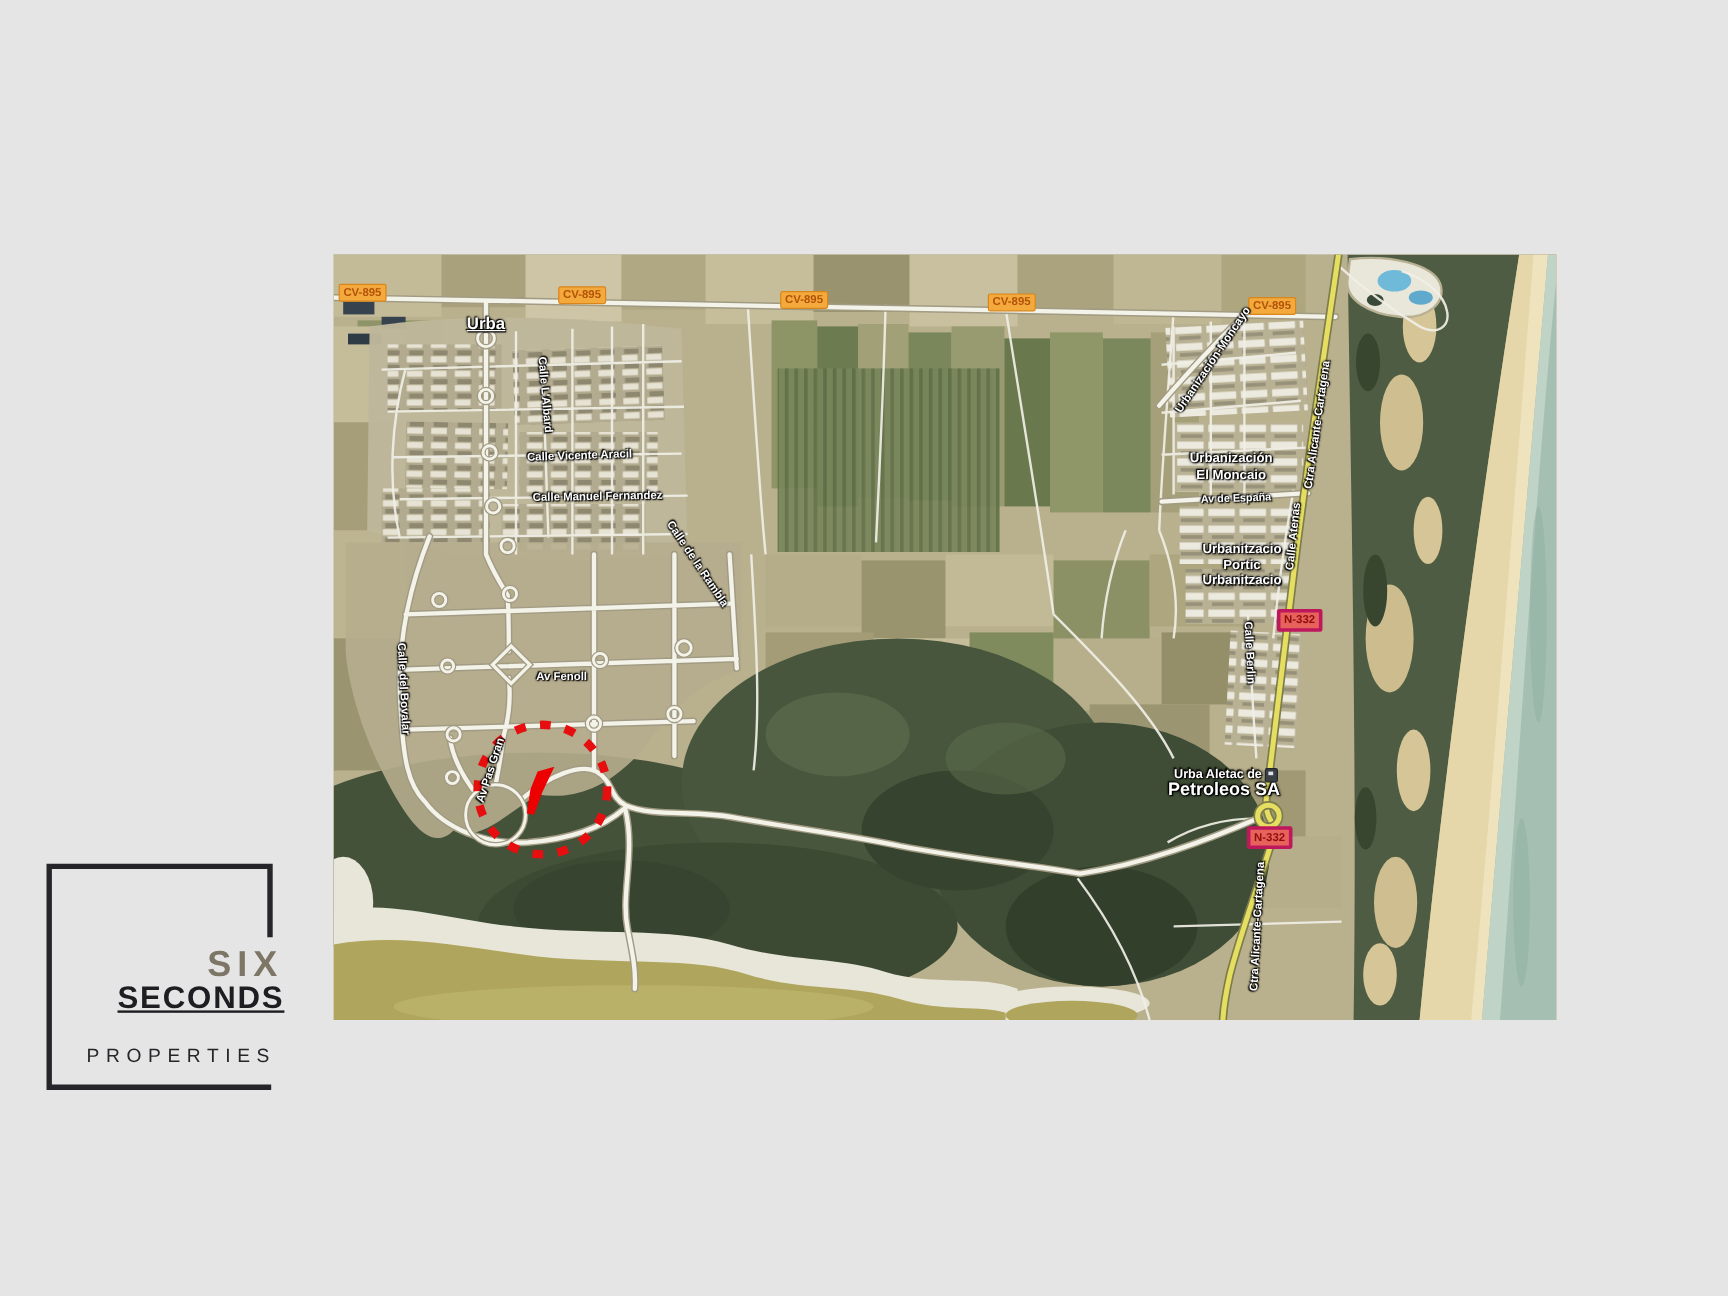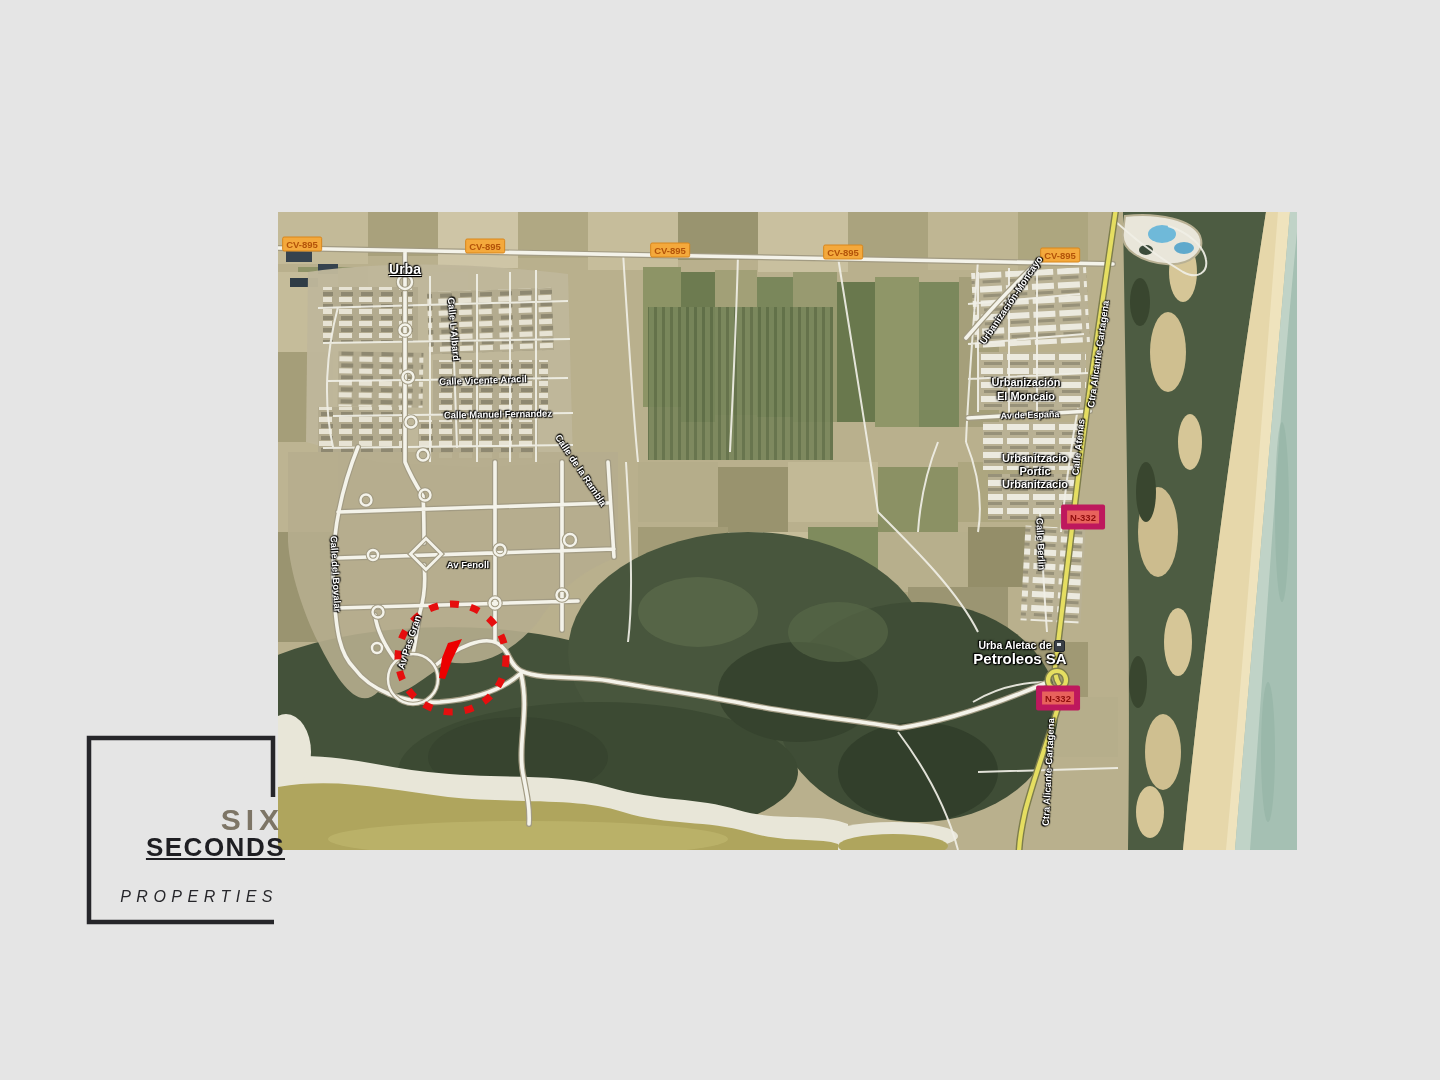--- a/index.html
+++ b/index.html
@@ -12,32 +12,32 @@
   .labels{position:absolute;left:0;top:0;width:100%;height:100%;pointer-events:none;}
   .slabel{position:absolute;color:#fff;font-weight:bold;font-size:9.5px;white-space:nowrap;
           text-shadow:0 0 2px #000,0 0 2px #000,1px 1px 1px #000,-1px -1px 1px #000;}
   .plabel{position:absolute;color:#fff;font-weight:bold;font-size:11px;white-space:nowrap;
           transform:translate(-50%,-50%);
           text-shadow:0 0 3px #000,0 0 2px #000,1px 1px 1px #000,-1px -1px 1px #000;}
   .urba{font-size:14px;text-decoration:underline;}
   .badge{position:absolute;transform:translate(-50%,-50%);border-radius:2px;
          font-size:9.5px;font-weight:bold;padding:0px 3px;line-height:13px;white-space:nowrap;}
   .badge.cv{background:#f4a93c;color:#b35309;border:1px solid #d8861b;}
-  .badge.n{background:#e8625c;color:#8f0d0d;border:6px solid #be185d;}
+  .badge.n{background:#e8625c;color:#8f0d0d;border:3px solid #be185d;}
   .gasicon{position:absolute;width:9px;height:10px;background:#3a3f45;border-radius:2px;
            border:1px solid #23272c;}
   .gasicon:after{content:"";position:absolute;left:2px;top:2px;width:4px;height:3px;background:#dfe4e8;}
   
-  .logo{position:absolute;left:38px;top:735px;width:190px;height:190px;margin-left:48px;}
+  .logo{position:absolute;left:38px;top:719px;width:190px;height:190px;}
   .logo .six{position:absolute;right:-8px;top:68px;font-size:30px;font-weight:bold;
              letter-spacing:5px;color:#7d7566;}
   .logo .seconds{position:absolute;right:-9px;top:97px;font-size:26px;font-weight:bold;
                  letter-spacing:1.5px;color:#1e1e22;text-decoration:underline;}
   .logo .properties{position:absolute;right:-2px;top:153px;font-size:16px;font-weight:normal;
-                    letter-spacing:5.5px;color:#26262a;font-style:italic;}
+                    letter-spacing:5.5px;color:#26262a;}
 </style>
 </head>
 <body>
 
 <div class="stage">
 
   <div class="map">
     <svg width="1019" height="638" viewBox="0 0 1019 638">
       <defs>
         <pattern id="houses" width="20" height="12" patternUnits="userSpaceOnUse">

